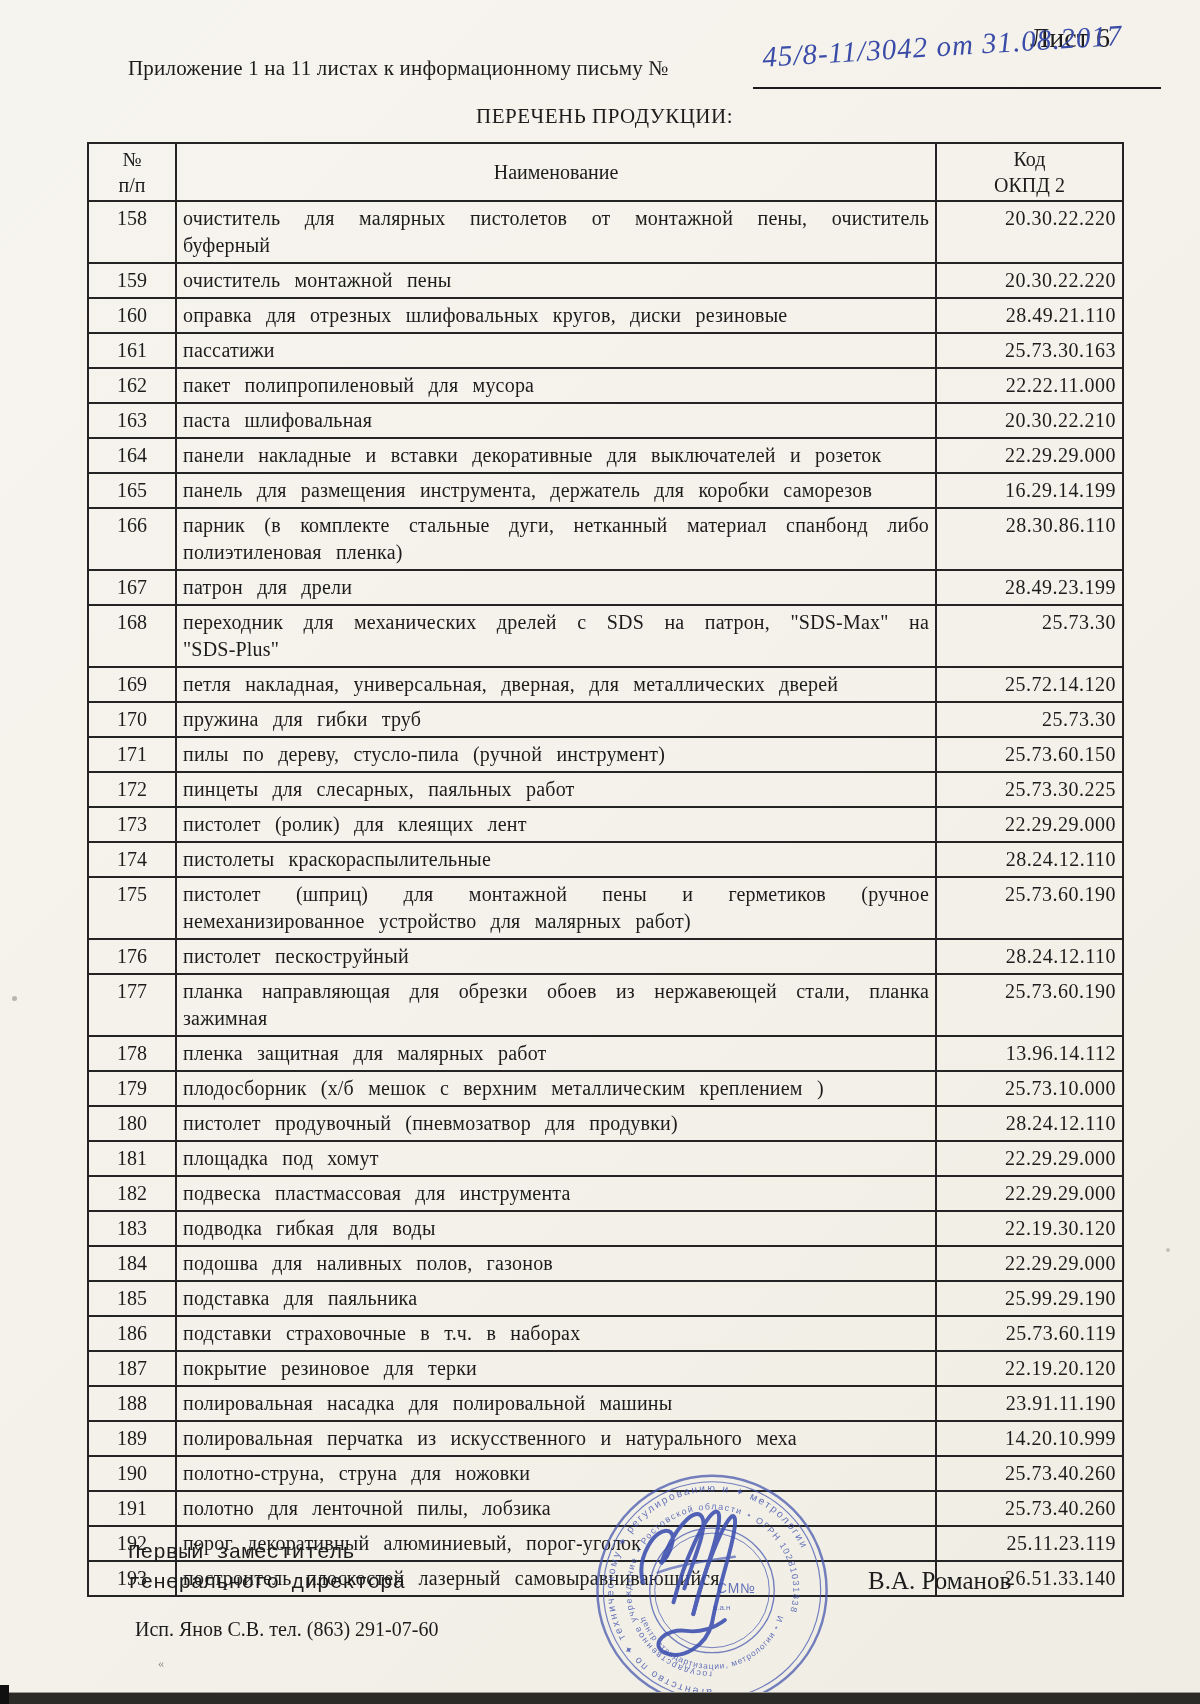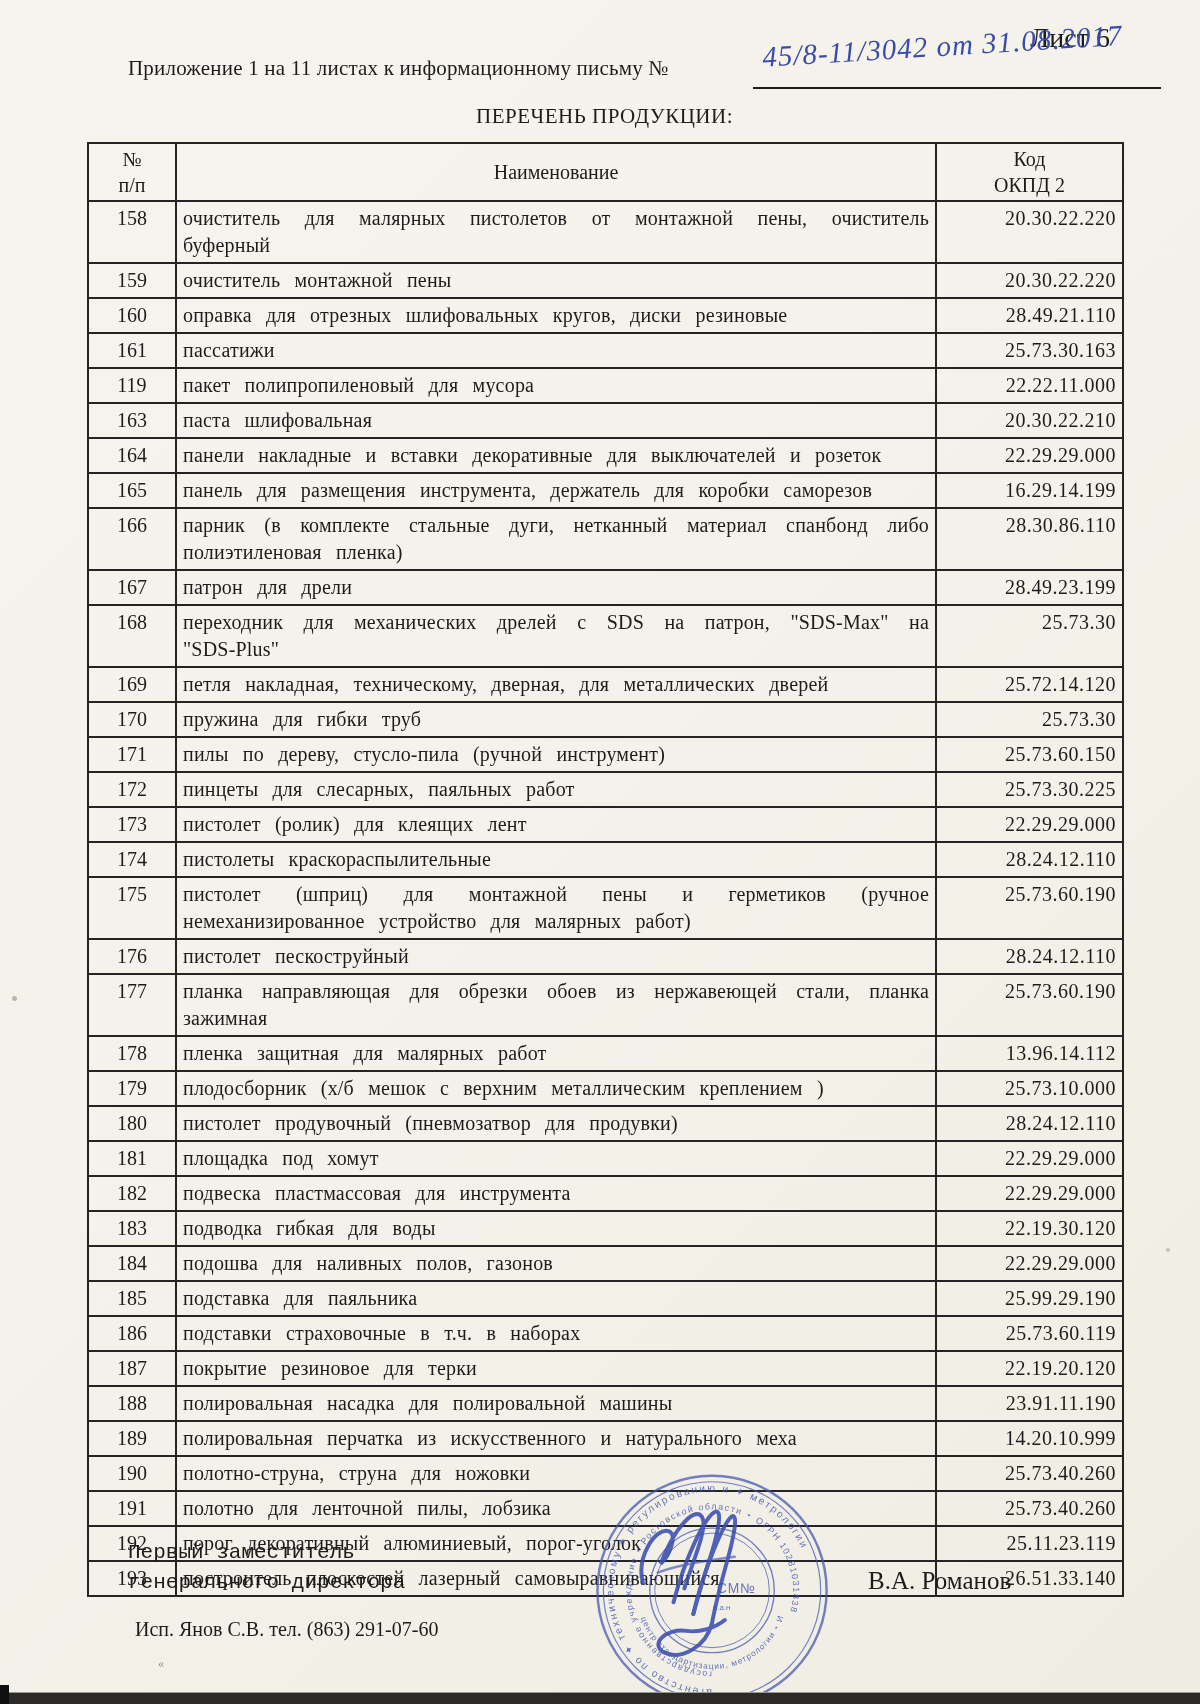--- a/index.html
+++ b/index.html
@@ -92,21 +92,21 @@
       <td class="c-code">28.49.21.110</td>
     </tr>
 
     <tr>
       <td class="c-no">161</td>
       <td class="c-name">пассатижи</td>
       <td class="c-code">25.73.30.163</td>
     </tr>
 
     <tr>
-      <td class="c-no">119</td>
+      <td class="c-no">162</td>
       <td class="c-name">пакет полипропиленовый для мусора</td>
       <td class="c-code">22.22.11.000</td>
     </tr>
 
     <tr>
       <td class="c-no">163</td>
       <td class="c-name">паста шлифовальная</td>
       <td class="c-code">20.30.22.210</td>
     </tr>
 
@@ -135,21 +135,21 @@
     </tr>
 
     <tr>
       <td class="c-no">168</td>
       <td class="c-name">переходник для механических дрелей с SDS на патрон, "SDS-Max" на "SDS-Plus"</td>
       <td class="c-code">25.73.30</td>
     </tr>
 
     <tr>
       <td class="c-no">169</td>
-      <td class="c-name">петля накладная, техническому, дверная, для металлических дверей</td>
+      <td class="c-name">петля накладная, универсальная, дверная, для металлических дверей</td>
       <td class="c-code">25.72.14.120</td>
     </tr>
 
     <tr>
       <td class="c-no">170</td>
       <td class="c-name">пружина для гибки труб</td>
       <td class="c-code">25.73.30</td>
     </tr>
 
     <tr>

